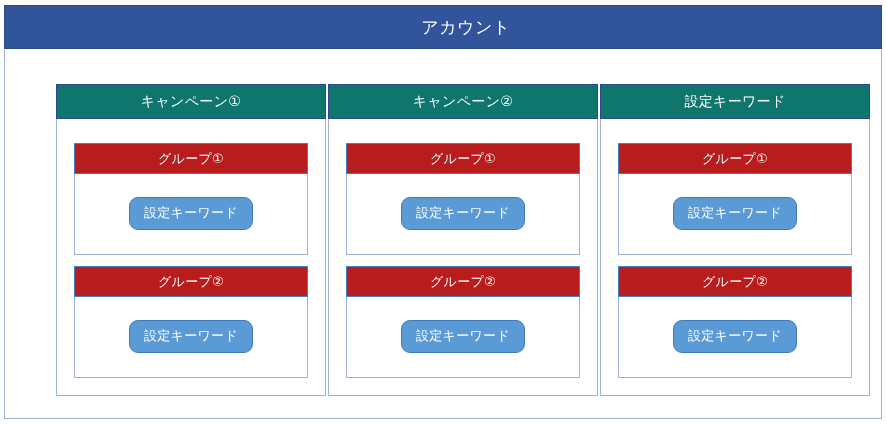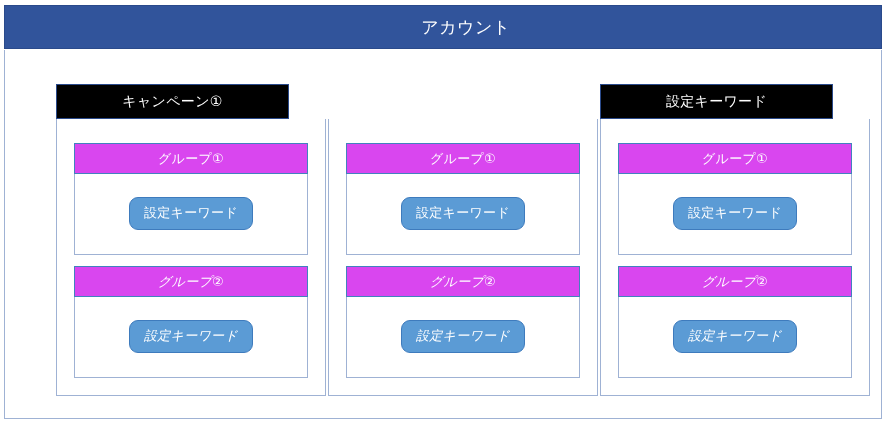--- a/index.html
+++ b/index.html
@@ -71,23 +71,23 @@
     box-sizing: border-box;
   }
   .campaign-1 { left: 51px; }
   .campaign-2 { left: 323px; }
   .campaign-3 { left: 595px; }
 
   .campaign-header {
     position: absolute;
     left: 0;
     top: 0;
-    width: 233px;
+    width: 270px;
     height: 35px;
-    background: #000000;
+    background: #0f766e;
     border: 1px solid #2A4A8B;
     box-sizing: border-box;
     display: flex;
     align-items: center;
     justify-content: center;
     color: #ffffff;
     font-size: 14px;
     letter-spacing: 0.3px;
   }
 
@@ -105,29 +105,29 @@
 
   
   .group {
     position: absolute;
     left: 17px;
     width: 234px;
     height: 112px;
     box-sizing: border-box;
   }
   .group-slot-0 { top: 24px; }
-  .group-slot-1 { top: 147px; font-style: italic; }
+  .group-slot-1 { top: 147px; }
 
   .group-header {
     position: absolute;
     left: 0;
     top: 0;
     width: 234px;
     height: 31px;
-    background: #d946ef;
+    background: #b91c1c;
     border: 1px solid #4281BE;
     box-sizing: border-box;
     display: flex;
     align-items: center;
     justify-content: center;
     color: #ffffff;
     font-size: 13px;
     letter-spacing: 0.3px;
   }
 
@@ -199,20 +199,23 @@
             </div>
             <div class="group-body">
               <span class="keyword-btn">設定キーワード</span>
             </div>
           </div>
 
         </div>
       </div>
 
       <div class="campaign campaign-2">
+        <div class="campaign-header">
+          <span>キャンペーン②</span>
+        </div>
         <div class="campaign-body">
 
           <div class="group group-slot-0">
             <div class="group-header">
               <span>グループ①</span>
             </div>
             <div class="group-body">
               <span class="keyword-btn">設定キーワード</span>
             </div>
           </div>

